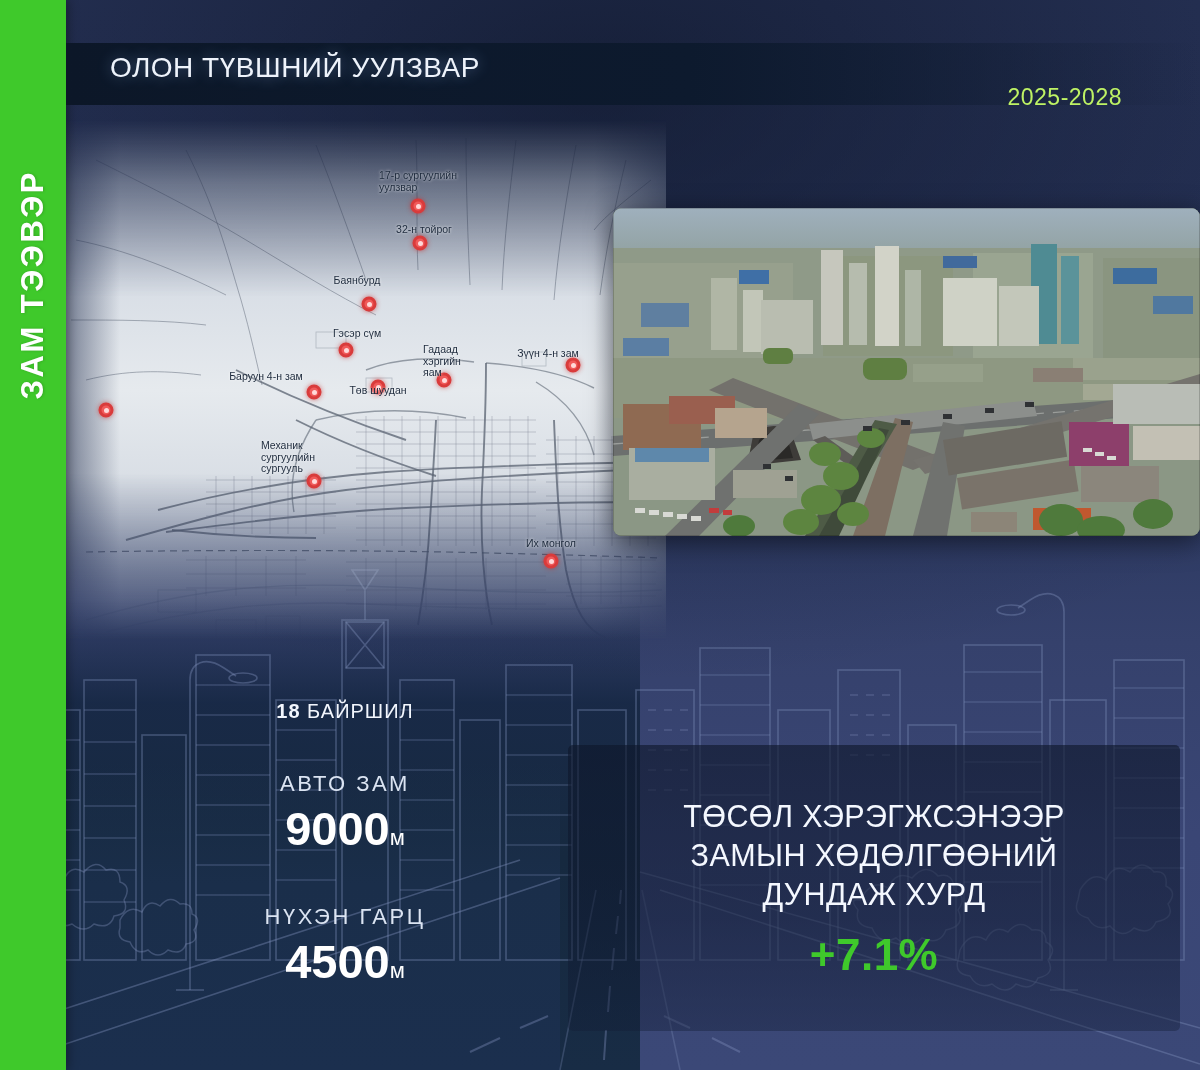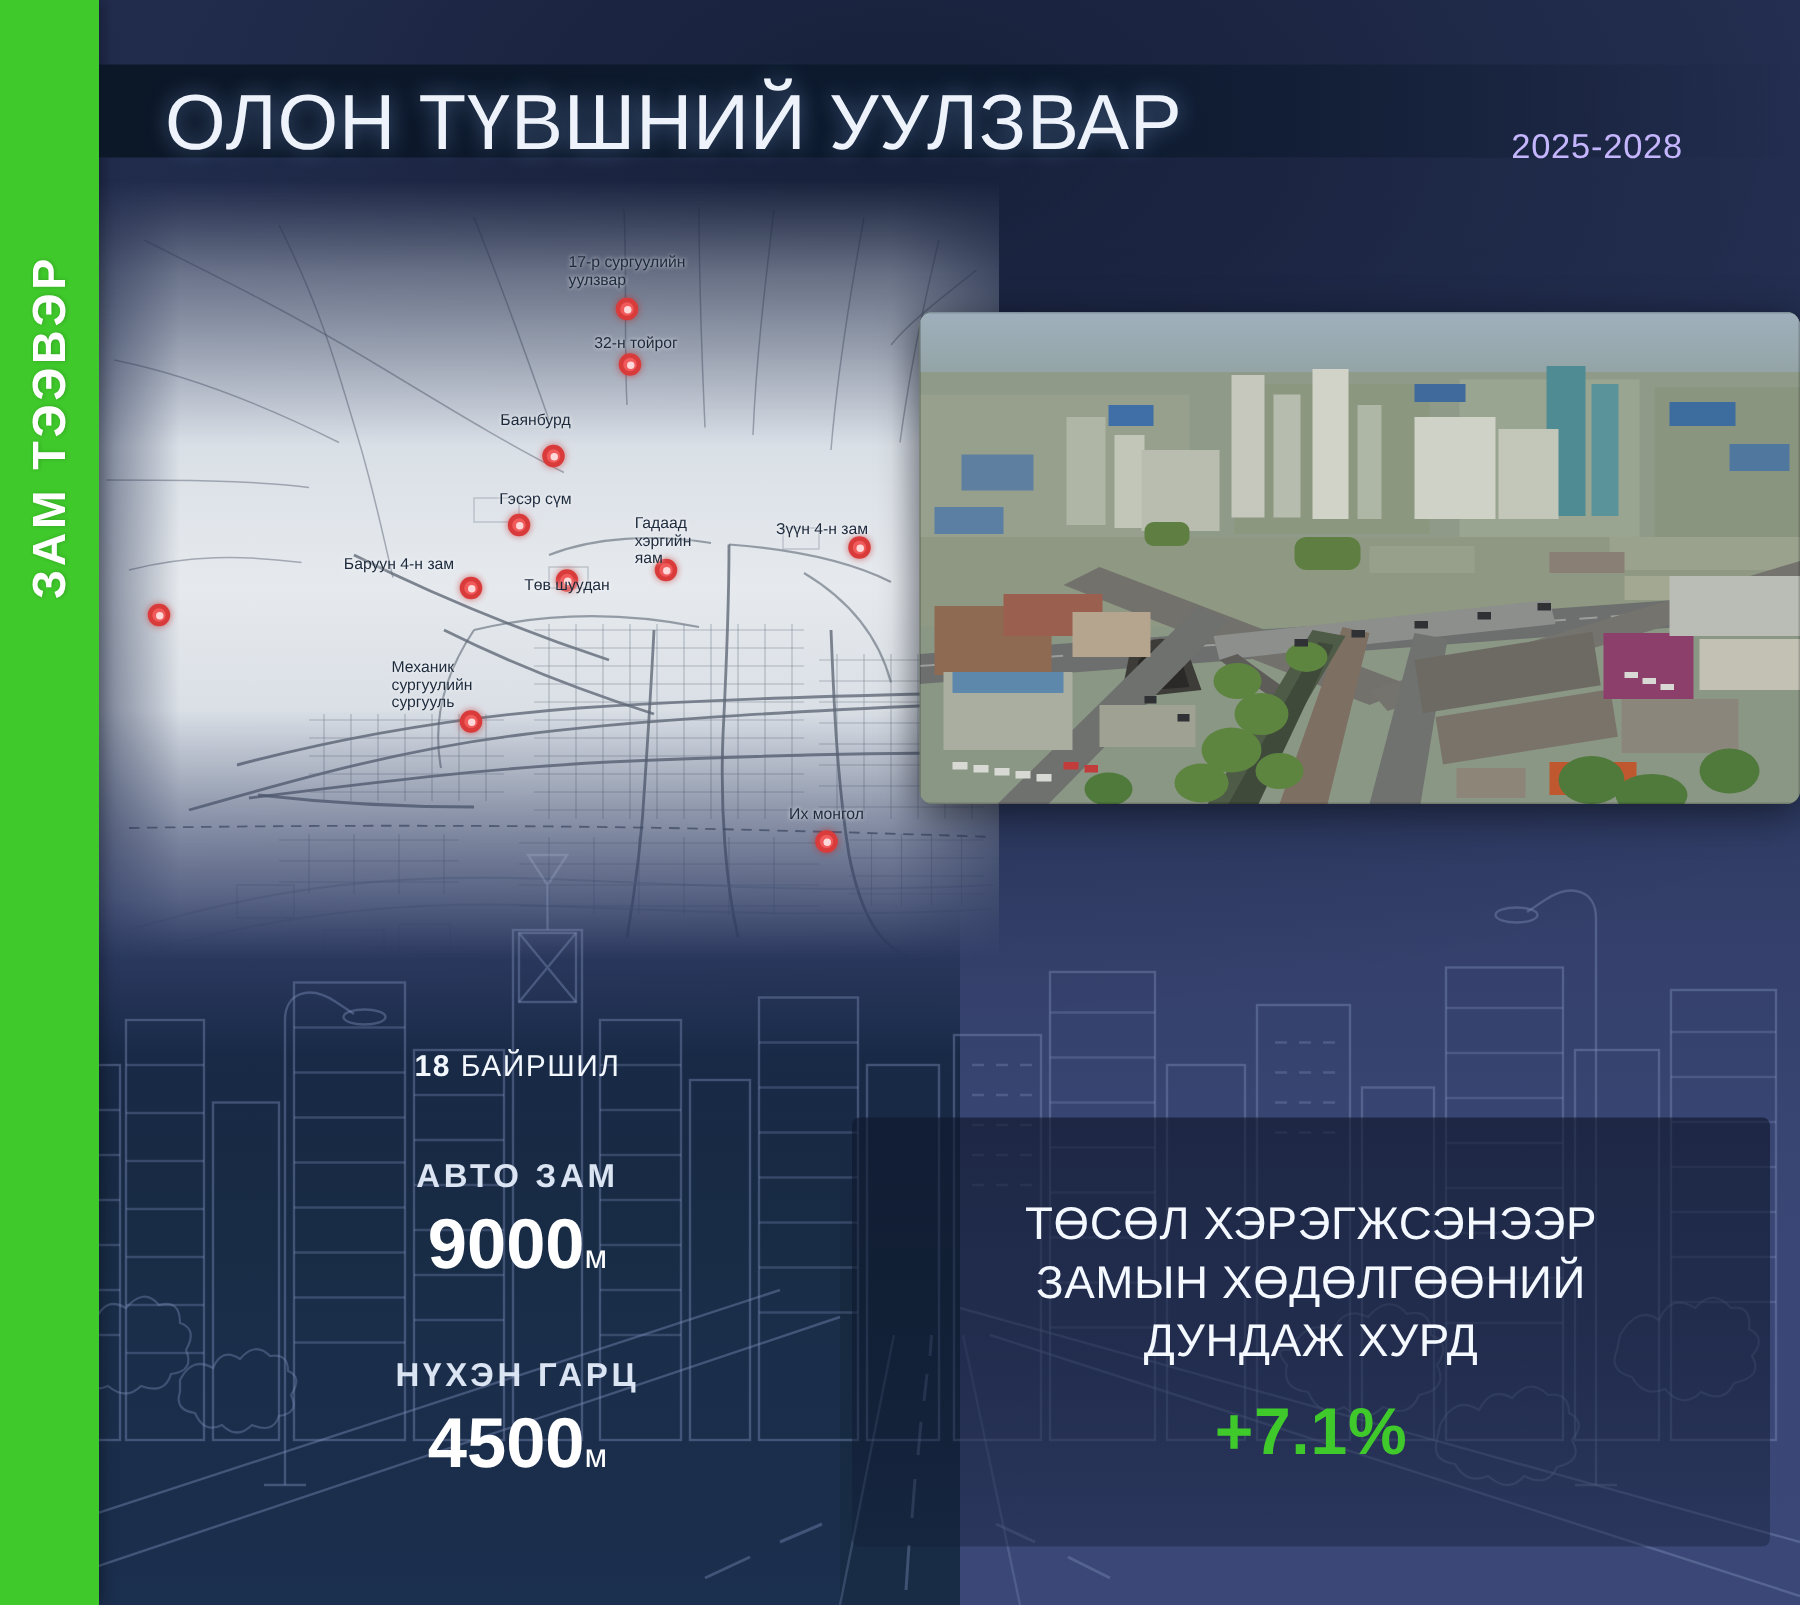--- a/index.html
+++ b/index.html
@@ -47,26 +47,26 @@
     white-space:nowrap;margin-bottom:500px;
   }
 
   
   .title-strip{
     position:absolute;left:66px;top:43px;width:1134px;height:62px;
     background:linear-gradient(90deg,#0c1728 0%,#0d1a2e 55%,rgba(20,32,56,.35) 88%,rgba(32,44,74,0) 100%);
   }
   .title{
     position:absolute;left:110px;top:52px;
-    color:#eef3fb;font-size:52px;font-weight:400;letter-spacing:.5px;
+    color:#eef3fb;font-size:28px;font-weight:400;letter-spacing:.5px;
     text-shadow:0 0 14px rgba(150,190,255,.45);
   }
   .daterange{
     position:absolute;right:78px;top:84px;
-    color:#c4b5fd;font-size:23px;font-weight:400;letter-spacing:.5px;
+    color:#bef264;font-size:23px;font-weight:400;letter-spacing:.5px;
   }
 
   
   .mapwrap{
     position:absolute;left:66px;top:120px;width:600px;height:520px;
     overflow:hidden;
   }
   .mapfade{
     position:absolute;inset:0;
     -webkit-mask-image:linear-gradient(180deg,rgba(0,0,0,0) 0%,rgba(0,0,0,.45) 12%,#000 34%,#000 68%,rgba(0,0,0,.35) 90%,rgba(0,0,0,0) 100%);
@@ -106,21 +106,21 @@
     box-shadow:0 6px 26px rgba(0,0,0,.5);
     background:#6e7d62;
   }
   .photo svg{width:100%;height:100%;display:block;}
 
   
   .stats{position:absolute;left:150px;top:700px;width:390px;text-align:center;}
   .stat-top{color:#f2f6fd;font-size:20px;letter-spacing:1px;font-weight:300;}
   .stat-top b{font-weight:700;}
   .stat-block{margin-top:48px;}
-  .stat-label{color:#dbe4f2;font-size:22px;letter-spacing:2.5px;font-weight:700;}
+  .stat-label{color:#dbe4f2;font-size:22px;letter-spacing:2.5px;font-weight:400;}
   .stat-value{color:#ffffff;font-size:47px;font-weight:700;letter-spacing:0px;margin-top:4px;}
   .stat-value .unit{font-size:22px;font-weight:400;letter-spacing:0;}
 
   
   .callout{
     position:absolute;left:568px;top:745px;width:612px;height:286px;
     border-radius:5px;
     background:linear-gradient(180deg,rgba(13,22,42,.62) 0%,rgba(15,25,48,.55) 60%,rgba(18,29,54,.40) 100%);
     display:flex;flex-direction:column;align-items:center;justify-content:center;
   }

